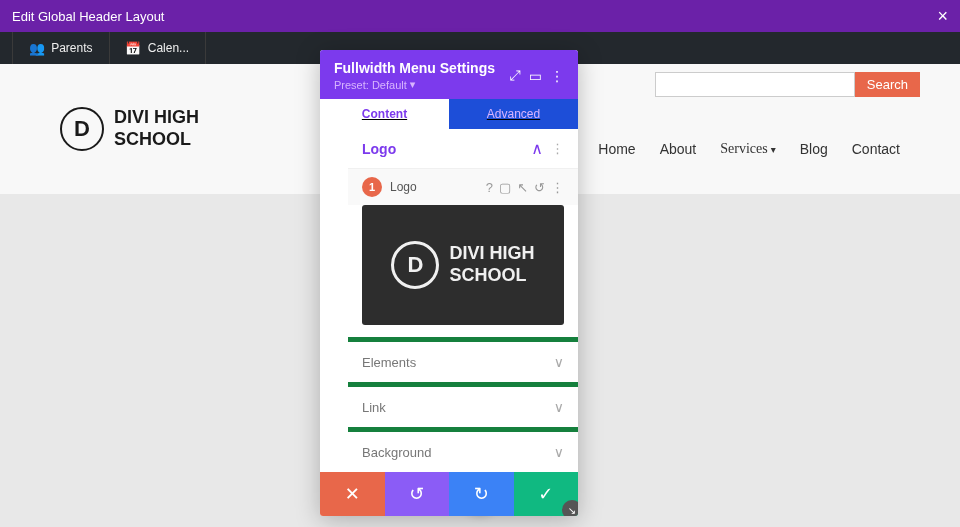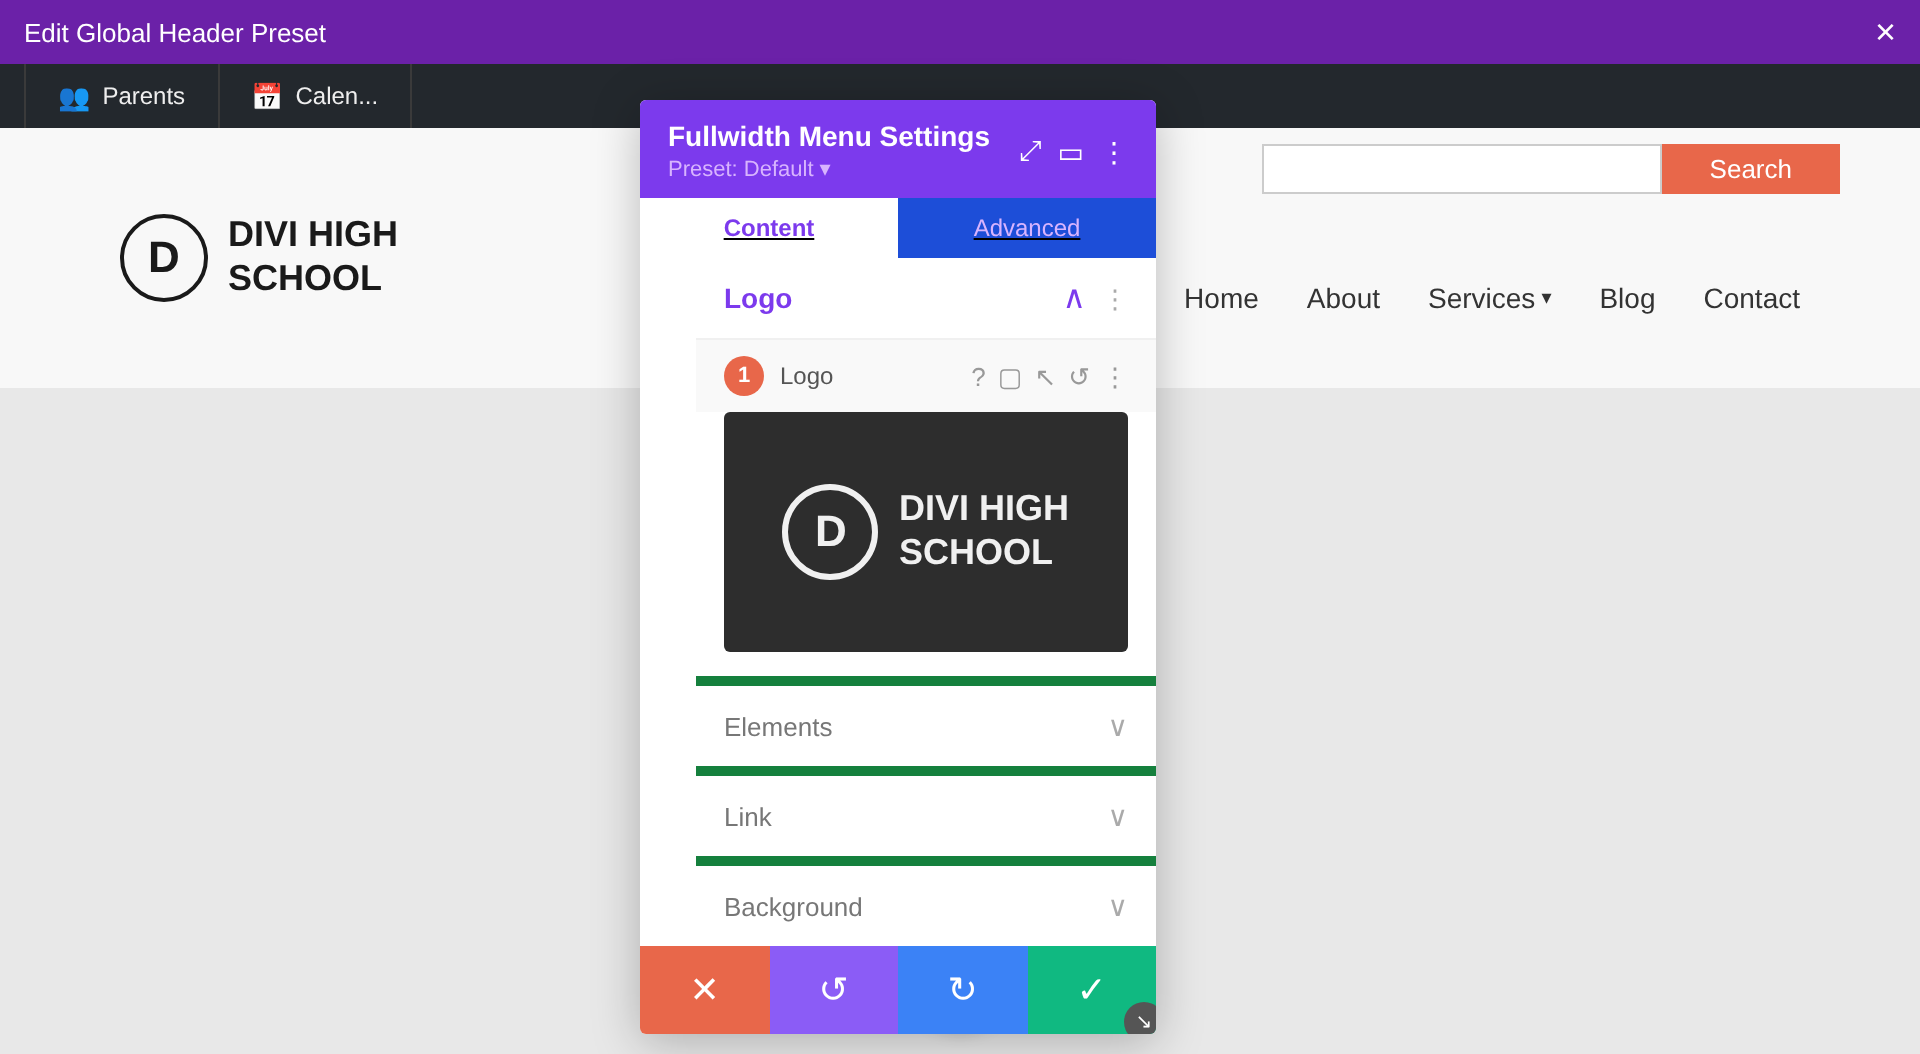--- a/index.html
+++ b/index.html
@@ -66,21 +66,21 @@
       border: 1px solid #ccc;
       padding: 4px 8px;
       font-size: 13px;
       width: 200px;
       outline: none;
     }
     .search-btn {
       background: #e8674a;
       color: #fff;
       border: none;
-      padding: 4px 24px;
+      padding: 4px 12px;
       font-size: 13px;
       cursor: pointer;
     }
 
     
     .site-logo {
       display: flex;
       align-items: center;
       gap: 10px;
       margin-left: 20px;
@@ -101,21 +101,21 @@
 
     
     .site-nav {
       display: flex;
       align-items: center;
       gap: 24px;
       margin-right: 20px;
       margin-top: 40px;
     }
     .nav-item { font-size: 14px; color: #333; font-weight: 500; }
-    .nav-item-dropdown { display: flex; align-items: center; gap: 3px; }
+    .nav-item-dropdown { display: flex; align-items: center; gap: 3px; font-family: Liberation Serif, serif; }
     .nav-dropdown-arrow { font-size: 10px; }
 
     
     .page-body {
       background: #e8e8e8;
       position: absolute;
       top: 194px;
       left: 0;
       right: 0;
       bottom: 0;
@@ -296,21 +296,21 @@
       color: #fff;
       font-size: 20px;
       cursor: pointer;
       box-shadow: 0 3px 10px rgba(0,0,0,0.3);
     }
   </style>
 </head>
 <body>
 
 <div class="top-bar">
-  <span class="top-bar-title">Edit Global Header Preset</span>
+  <span class="top-bar-title">Edit Global Header Layout</span>
   <span class="top-bar-close">×</span>
 </div>
 
 <div class="admin-bar">
   <div class="admin-bar-item">
     <span class="admin-bar-icon">👥</span>
     <span>Parents</span>
   </div>
   <div class="admin-bar-item">
     <span class="admin-bar-icon">📅</span>

